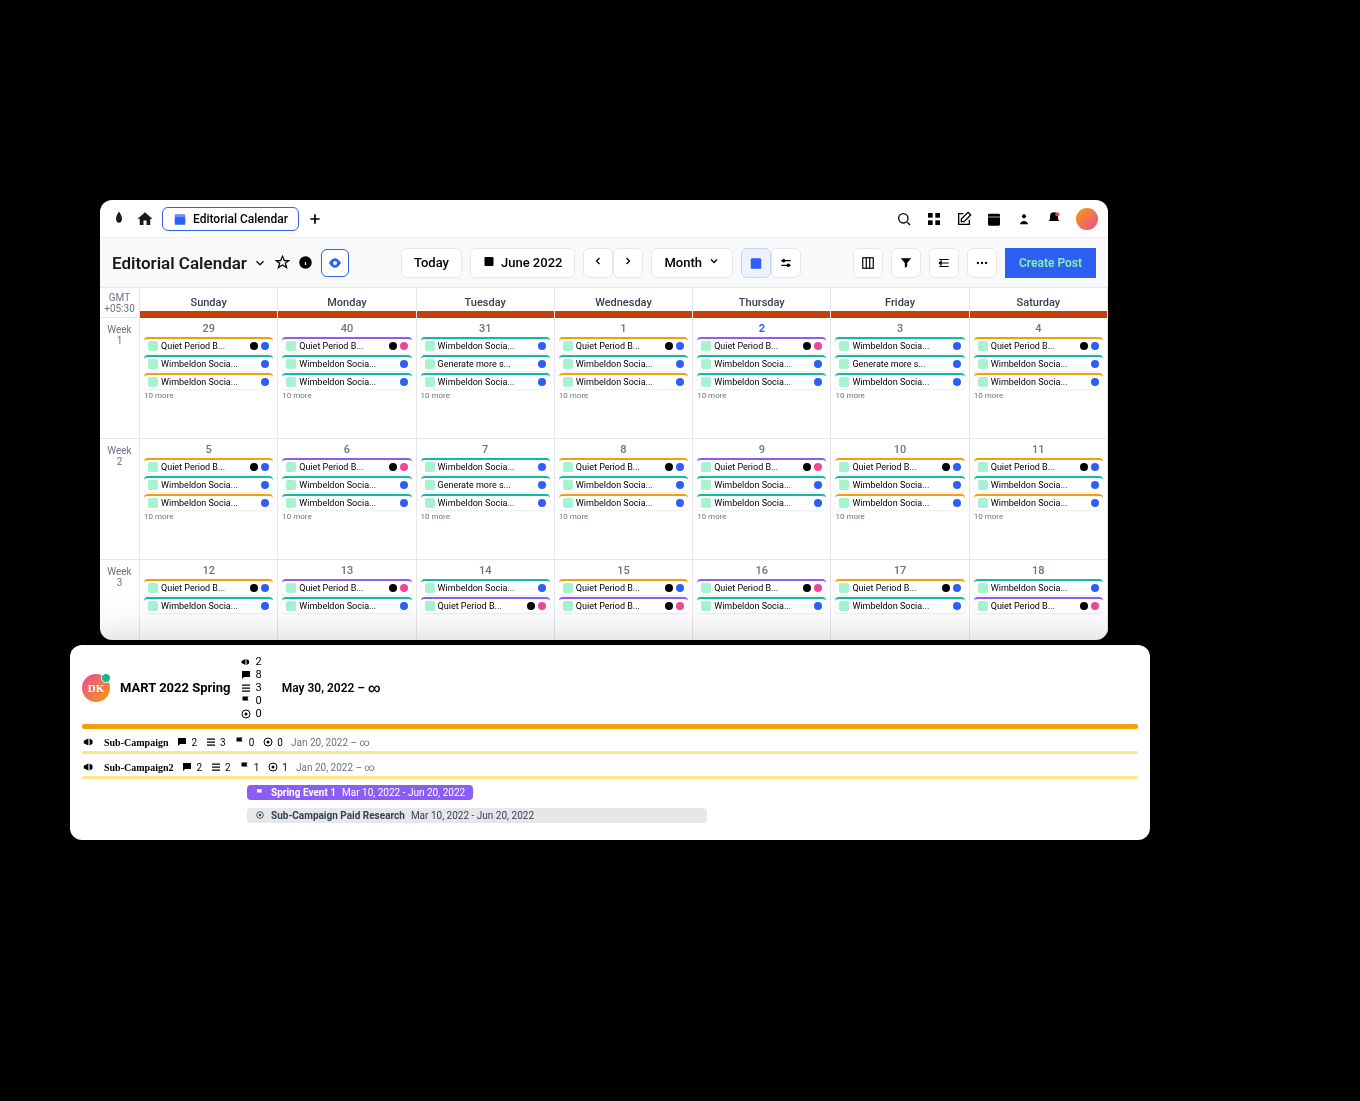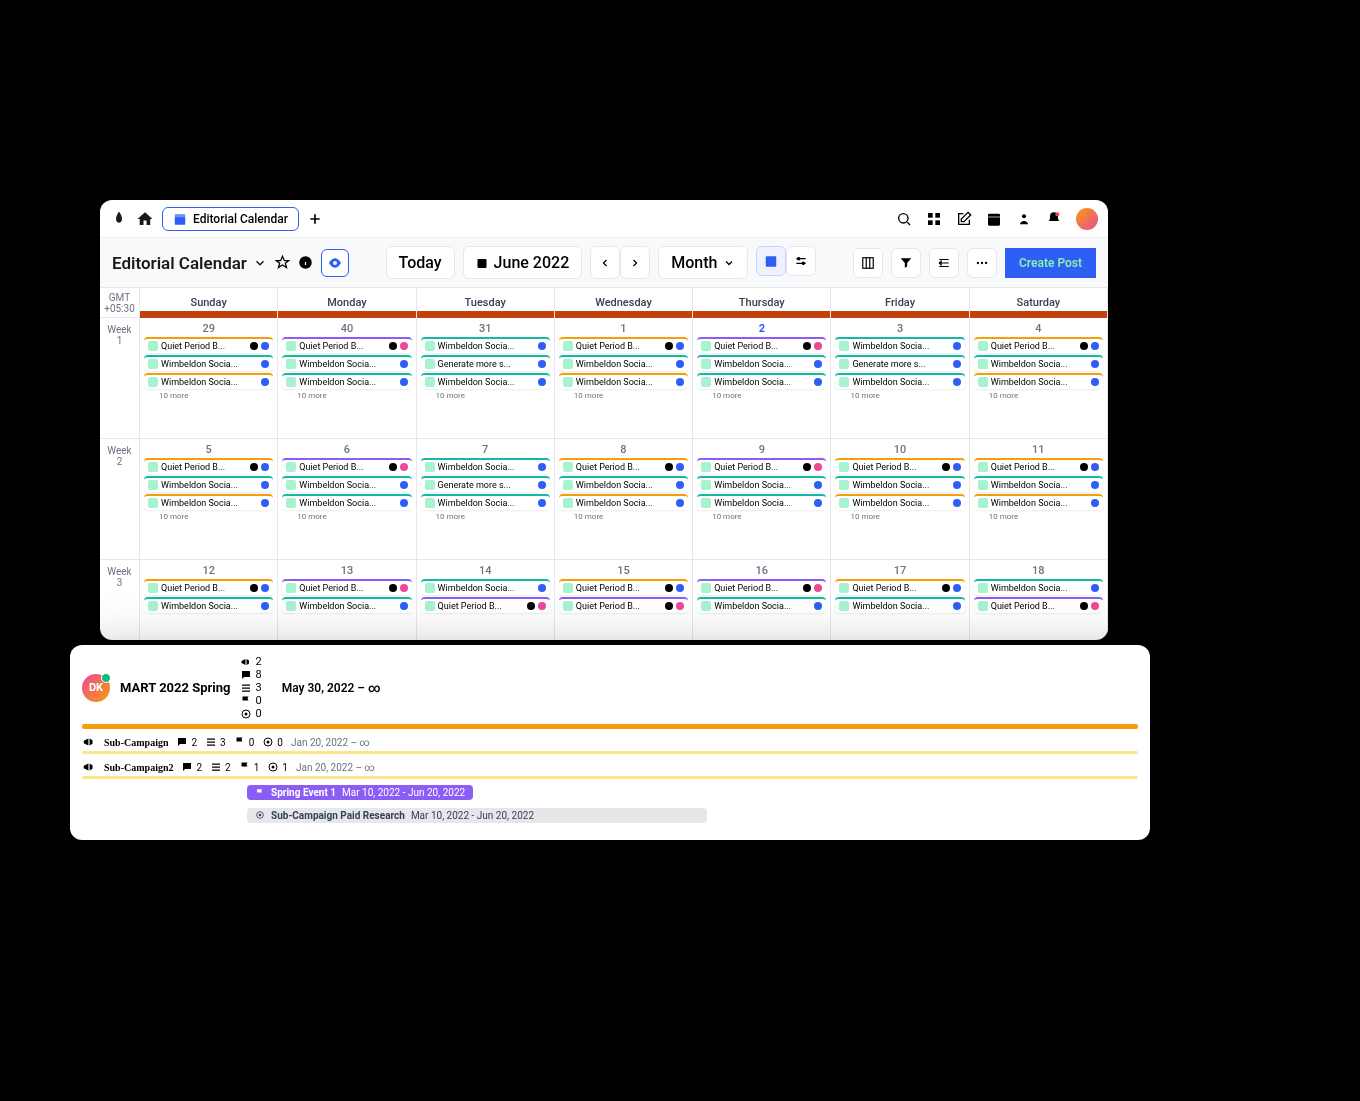--- a/index.html
+++ b/index.html
@@ -14,21 +14,21 @@
 .plus-icon { width: 16px; height: 16px; cursor: pointer; }
 .topbar-right { margin-left: auto; display: flex; align-items: center; gap: 14px; }
 .topbar-right svg { width: 16px; height: 16px; cursor: pointer; }
 .avatar { width: 22px; height: 22px; border-radius: 50%; background: linear-gradient(135deg, #f59e0b, #ec4899); }
 .header { height: 50px; display: flex; align-items: center; padding: 0 12px; gap: 8px; background: #f8f9fb; border-bottom: 1px solid #e5e7eb; }
 .page-title { font-size: 17px; font-weight: 600; color: #1a1a1a; display: flex; align-items: center; gap: 6px; }
 .star-icon, .info-icon { width: 15px; height: 15px; cursor: pointer; }
 .eye-btn { border: 1.5px solid #2d5ff5; border-radius: 6px; width: 28px; height: 28px; display: flex; align-items: center; justify-content: center; background: #fff; }
 .eye-btn svg { width: 16px; height: 16px; color: #2d5ff5; }
 .header-center { margin-left: auto; display: flex; gap: 8px; }
-.btn { border: 1px solid #e5e7eb; border-radius: 6px; padding: 6px 12px; font-size: 16px; font-weight: 500; background: #fff; cursor: pointer; display: flex; align-items: center; gap: 6px; }
+.btn { border: 1px solid #e5e7eb; border-radius: 6px; padding: 6px 12px; font-size: 13px; font-weight: 500; background: #fff; cursor: pointer; display: flex; gap: 6px; }
 .btn svg { width: 12px; height: 12px; }
 .nav-arrows { display: flex; }
 .nav-arrows .btn { padding: 6px 8px; }
 .header-right { margin-left: auto; display: flex; gap: 8px; align-items: center; }
 .icon-btn { border: 1px solid #e5e7eb; border-radius: 6px; width: 30px; height: 30px; display: flex; align-items: center; justify-content: center; background: #fff; cursor: pointer; }
 .icon-btn svg { width: 14px; height: 14px; }
 .icon-btn.active { background: #eef2ff; border-color: #c7d2fe; }
 .icon-btn.active svg { color: #2d5ff5; }
 .create-btn { background: #2d5ff5; color: #86efac; border: none; border-radius: 0; padding: 8px 14px; font-size: 12px; font-weight: 600; cursor: pointer; }
 .calendar { display: flex; }
@@ -42,27 +42,27 @@
 .day-cell { border-right: 1px solid #e5e7eb; padding: 4px; overflow: hidden; }
 .day-num { text-align: center; font-size: 11px; font-weight: 500; color: #6b7280; margin-bottom: 2px; }
 .day-num.today { color: #2d5ff5; font-weight: 700; }
 .event { border-radius: 4px; padding: 2px 4px; margin-bottom: 2px; font-size: 9px; display: flex; align-items: center; gap: 3px; border-top: 2px solid; background: #fff; box-shadow: 0 1px 2px rgba(0,0,0,0.08); white-space: nowrap; overflow: hidden; }
 .event .ev-icon { width: 10px; height: 10px; border-radius: 2px; flex-shrink: 0; }
 .event .ev-text { flex: 1; overflow: hidden; text-overflow: ellipsis; }
 .event .ev-dot { width: 8px; height: 8px; border-radius: 50%; flex-shrink: 0; }
 .ev-orange { border-top-color: #f59e0b; }
 .ev-purple { border-top-color: #8b5cf6; }
 .ev-teal { border-top-color: #14b8a6; }
-.more-link { font-size: 8px; color: #6b7280; margin-top: 1px; margin-left: 15px; }
+.more-link { font-size: 8px; color: #6b7280; margin-top: 1px; }
 .week-tabs { position: absolute; bottom: 0; left: 0; right: 0; height: 28px; display: flex; background: #f3f4f6; border-top: 1px solid #e5e7eb; }
 .week-tab { flex: 1; text-align: center; font-size: 11px; line-height: 28px; color: #374151; border-right: 1px solid #e5e7eb; cursor: pointer; }
 
 .campaign-panel { position: absolute; left: 70px; top: 645px; width: 1080px; background: #fff; border-radius: 12px; box-shadow: 0 20px 60px rgba(0,0,0,0.5); padding: 10px 12px 16px; }
 .camp-header { display: flex; align-items: center; gap: 10px; }
-.camp-avatar { width: 28px; height: 28px; border-radius: 50%; background: linear-gradient(135deg, #ec4899, #f59e0b); display: flex; align-items: center; justify-content: center; font-size: 11px; font-weight: 700; color: #fff; position: relative; }
+.camp-avatar { width: 28px; height: 28px; border-radius: 50%; background: linear-gradient(135deg, #ec4899, #f59e0b); display: flex; align-items: center; justify-content: center; font-size: 11px; font-weight: 700; color: #fff; position: relative; font-family: Liberation Serif, serif; }
 .camp-avatar::after { content: ''; position: absolute; top: -1px; right: -1px; width: 8px; height: 8px; border-radius: 50%; background: #10b981; border: 1.5px solid #fff; }
 .camp-title { font-size: 13px; font-weight: 700; }
 .camp-stats { display
 
  display: flex; gap: 10px; font-size: 11px; align-items: center; }
 .stat { display: flex; align-items: center; gap: 3px; }
 .stat svg { width: 12px; height: 12px; }
 .camp-date { font-size: 12px; font-weight: 600; margin-left: 10px; }
 .yellow-bar { height: 5px; background: #f59e0b; border-radius: 2px; margin-top: 4px; }
 .sub-row { display: flex; align-items: center; gap: 8px; margin-top: 6px; font-size: 10px; }

